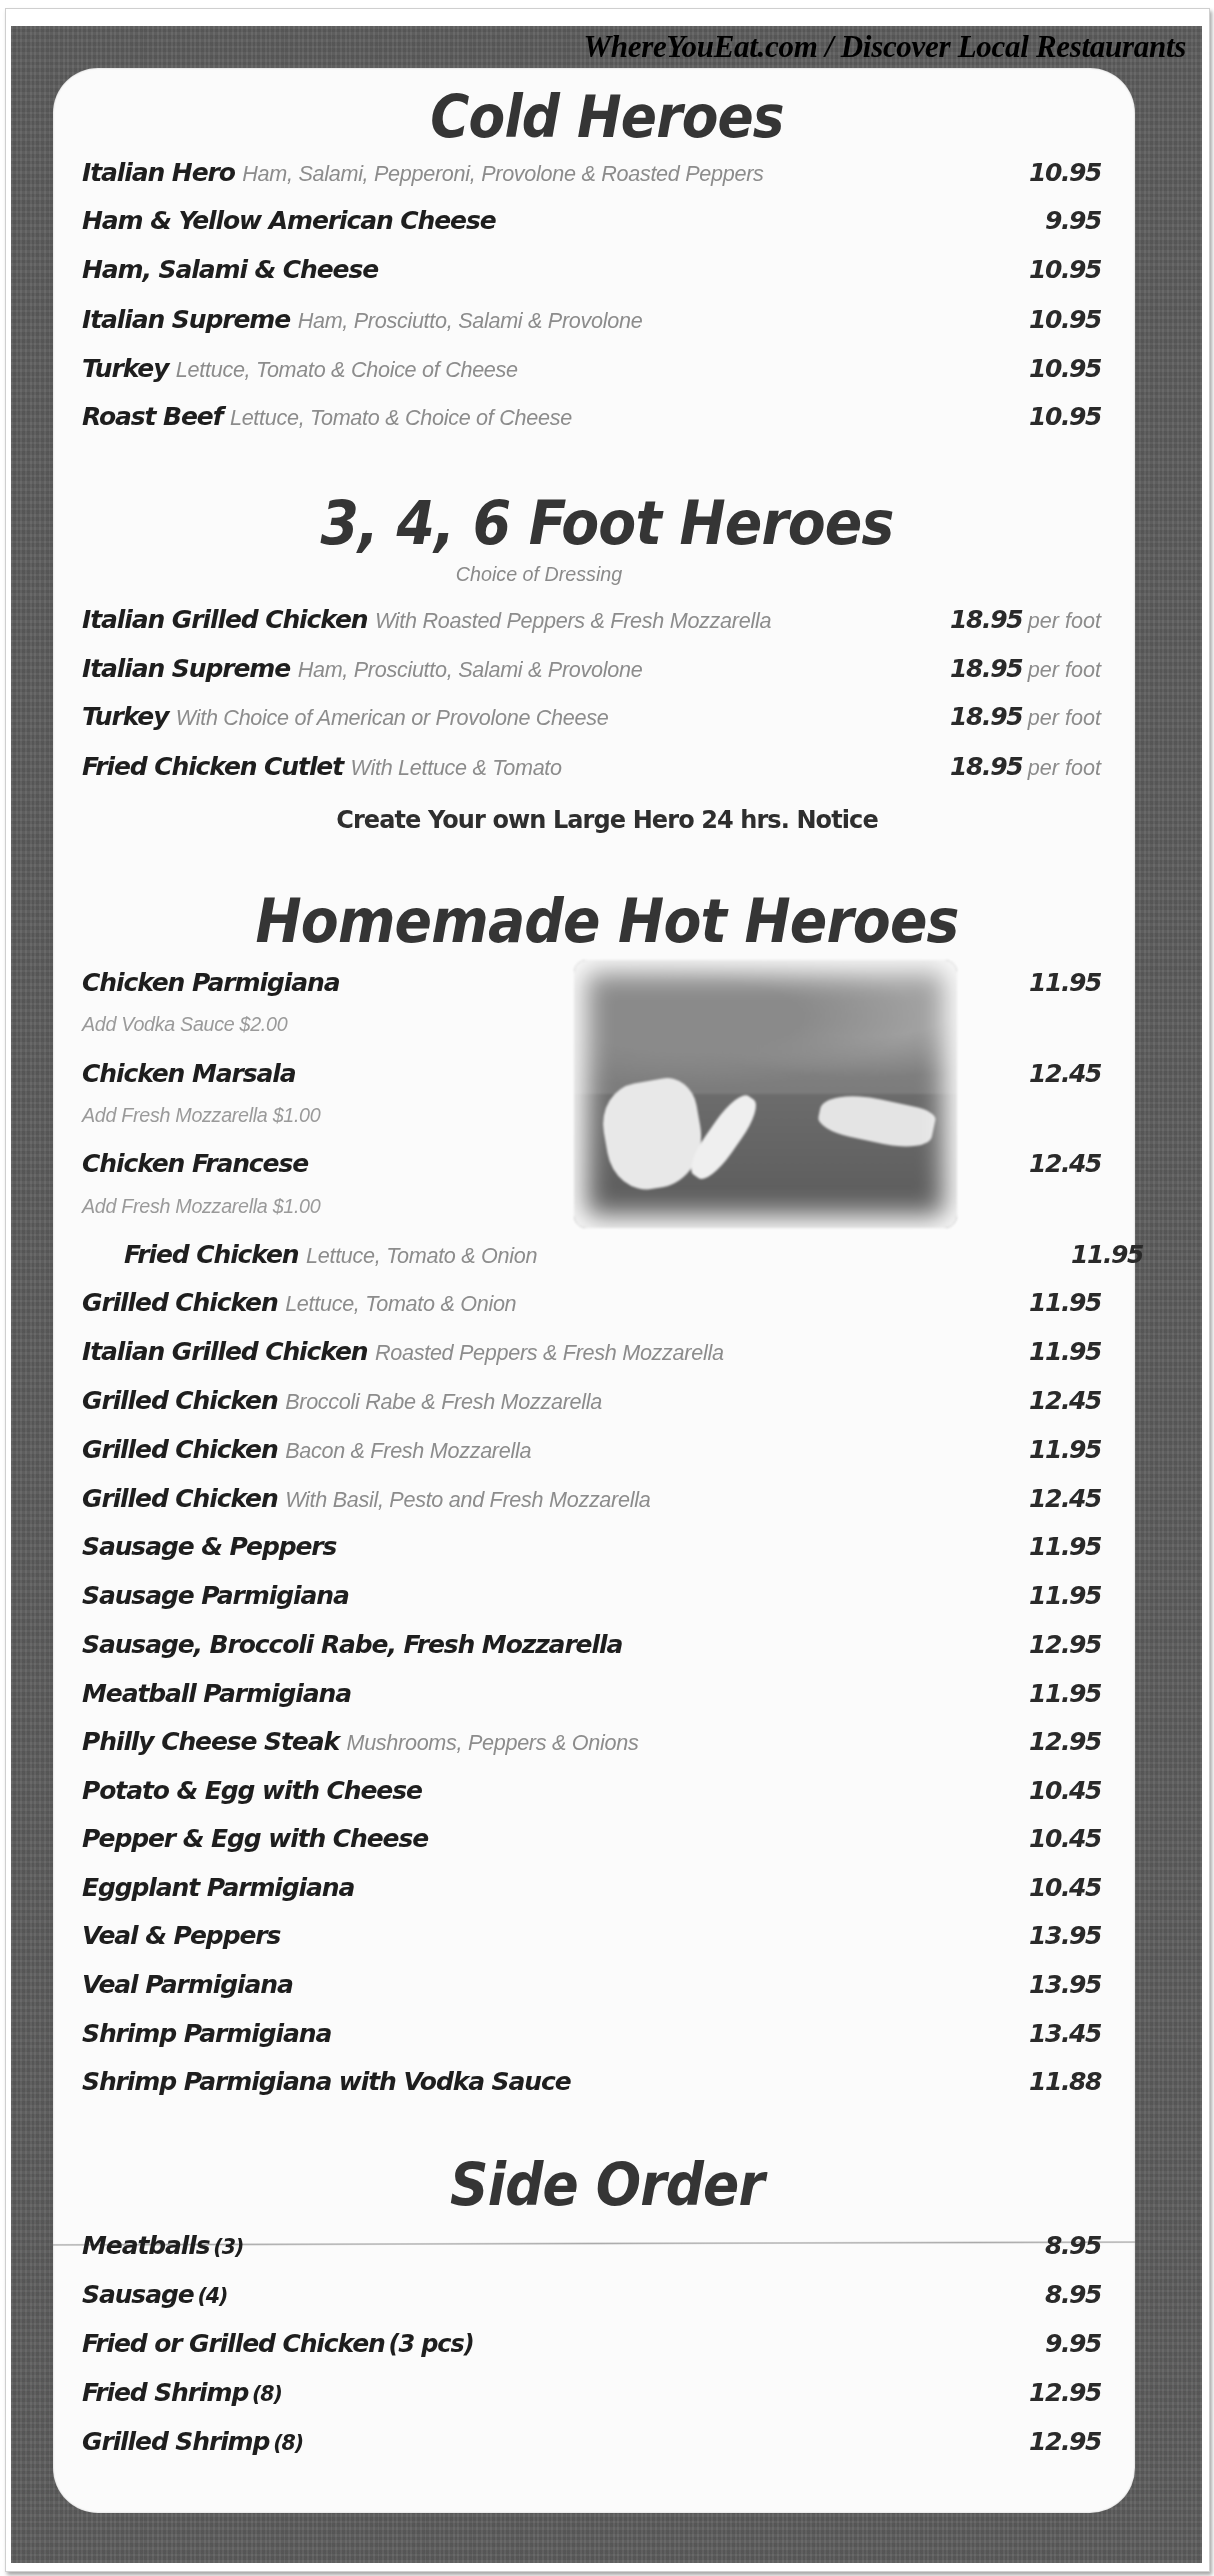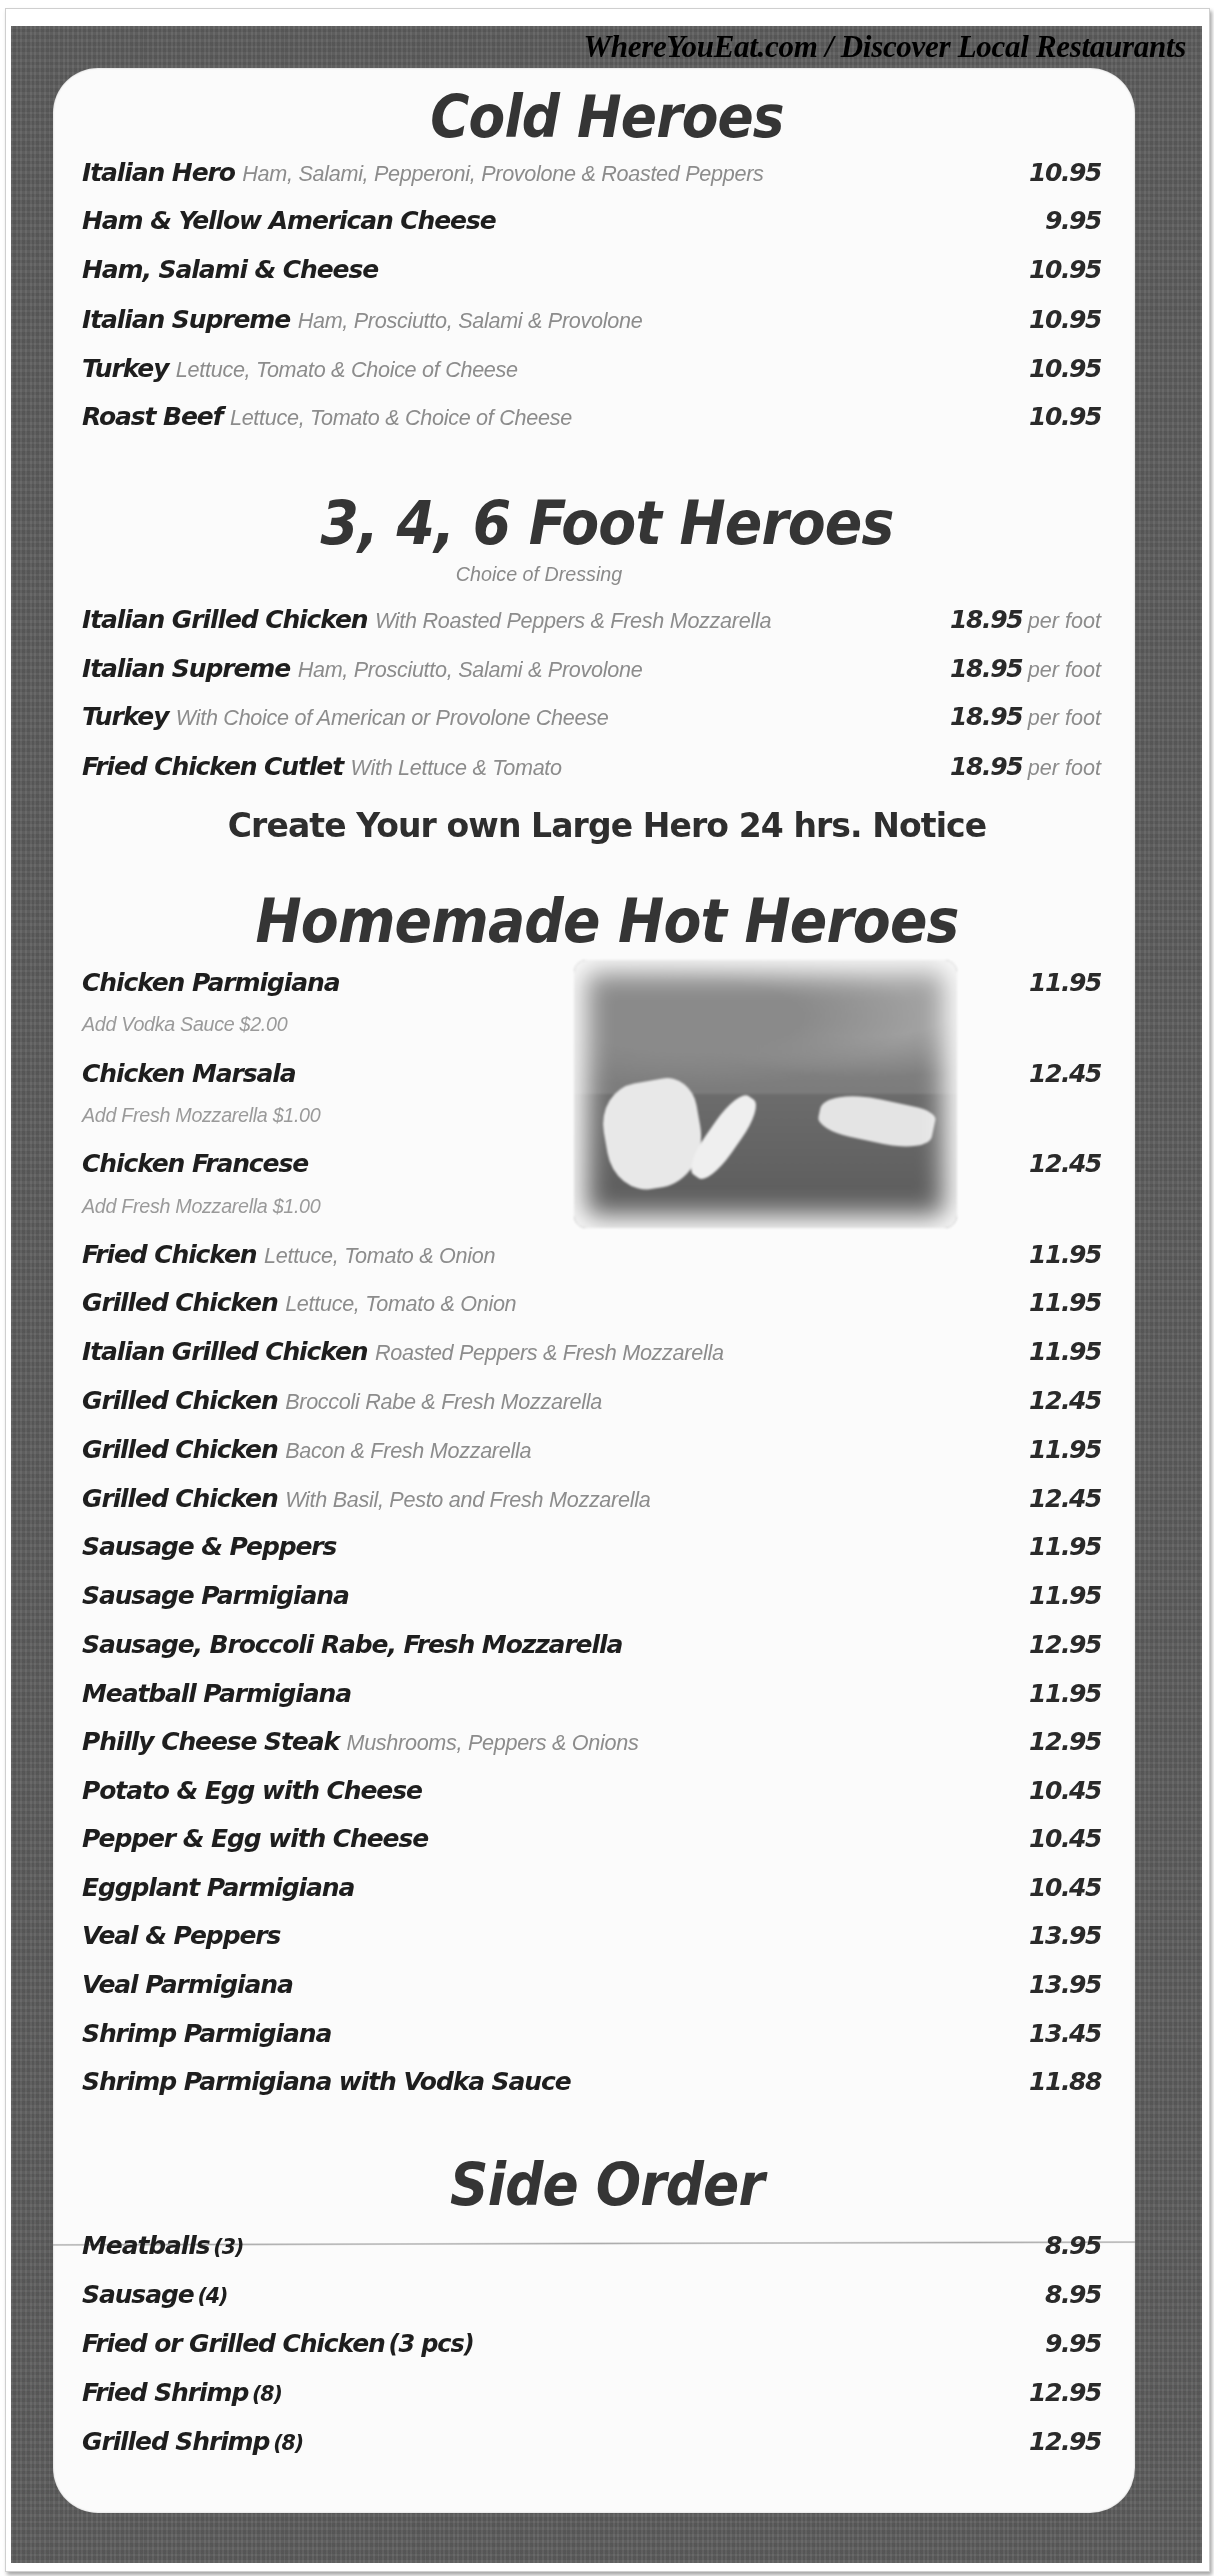--- a/index.html
+++ b/index.html
@@ -60,21 +60,21 @@
       font-family: "DejaVu Sans", sans-serif; font-weight: bold; font-style: oblique;
       font-size: 25px; color: #2a2a2a; letter-spacing: -1.4px;
     }
     .per-unit {
       font-family: "Liberation Sans", sans-serif; font-style: italic;
       font-size: 21.6px; color: #8c8c8c; margin-left: 5.6px;
     }
     .notice {
       position: absolute; left: 0; width: 1214px; text-align: center;
       font-family: "DejaVu Sans", sans-serif; font-weight: bold;
-      font-size: 33px; color: #2e2e2e; letter-spacing: -0.9px;
+      font-size: 24px; color: #2e2e2e; letter-spacing: -0.9px;
     }
     .qty { font-size: 20.6px; margin-left: 3.8px; }
     .qty-small { font-size: 24px; margin-left: 3.8px; }
     .fold-line {
       position: absolute; left: 53px; top: 2242px; width: 1082px; height: 2.8px;
       background: linear-gradient(180deg, rgba(150,150,150,0), rgba(150,150,150,0.8), rgba(150,150,150,0));
       transform: rotate(-0.15deg);
     }
     .hero-photo {
       position: absolute; left: 574px; top: 960px; width: 383px; height: 268px;
@@ -201,21 +201,21 @@
   <span class="item-name">Chicken Marsala</span>
   <span class="item-price">12.45</span>
 </div>
 <div class="item-note" style="top:1104px;">Add Fresh Mozzarella $1.00</div>
 <div class="row" style="top:1149px;">
   <span class="item-name">Chicken Francese</span>
   <span class="item-price">12.45</span>
 </div>
 <div class="item-note" style="top:1195px;">Add Fresh Mozzarella $1.00</div>
 
-<div class="row" style="top:1240px;">
+<div class="row" style="top:1240px;margin-left:42px;">
   <span class="item-name">Fried Chicken</span>
   <span class="item-desc">Lettuce, Tomato &amp; Onion</span>
   <span class="item-price">11.95</span>
 </div>
 <div class="row" style="top:1288px;">
   <span class="item-name">Grilled Chicken</span>
   <span class="item-desc">Lettuce, Tomato &amp; Onion</span>
   <span class="item-price">11.95</span>
 </div>
 <div class="row" style="top:1337px;">

